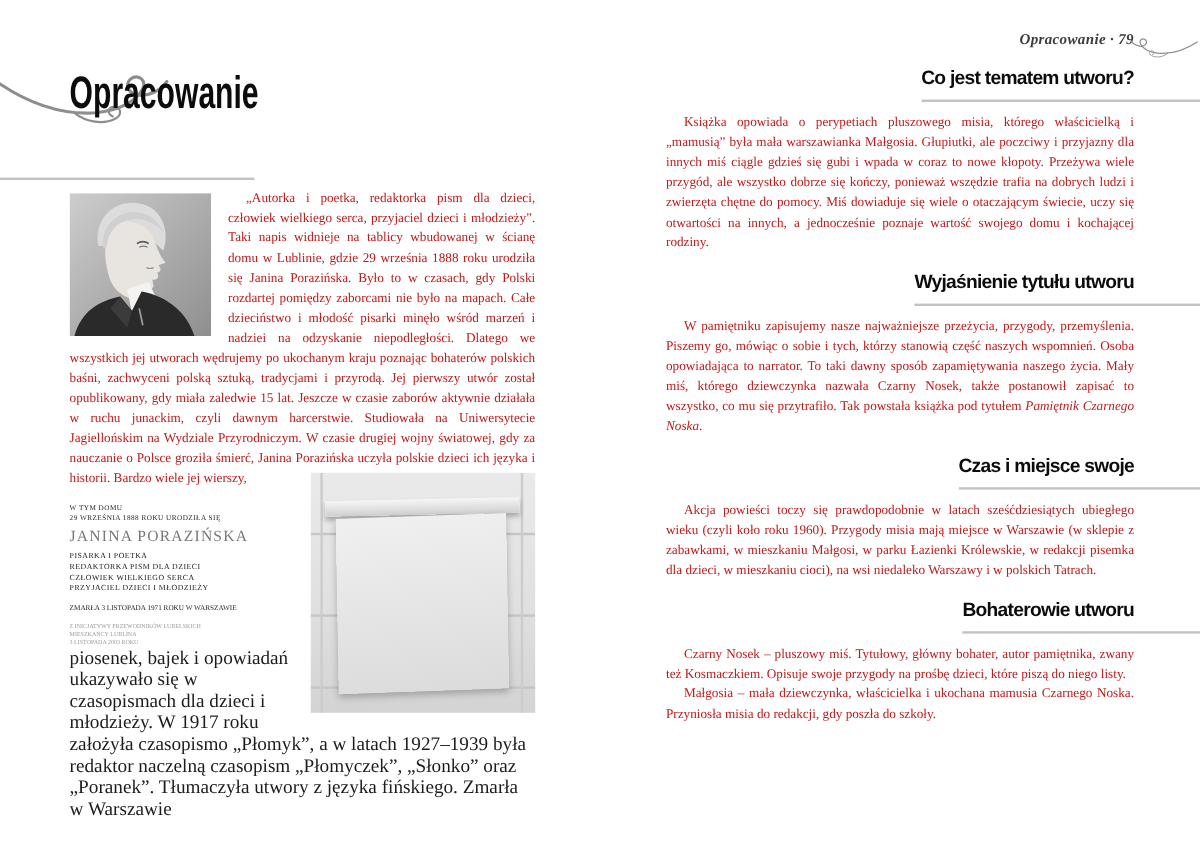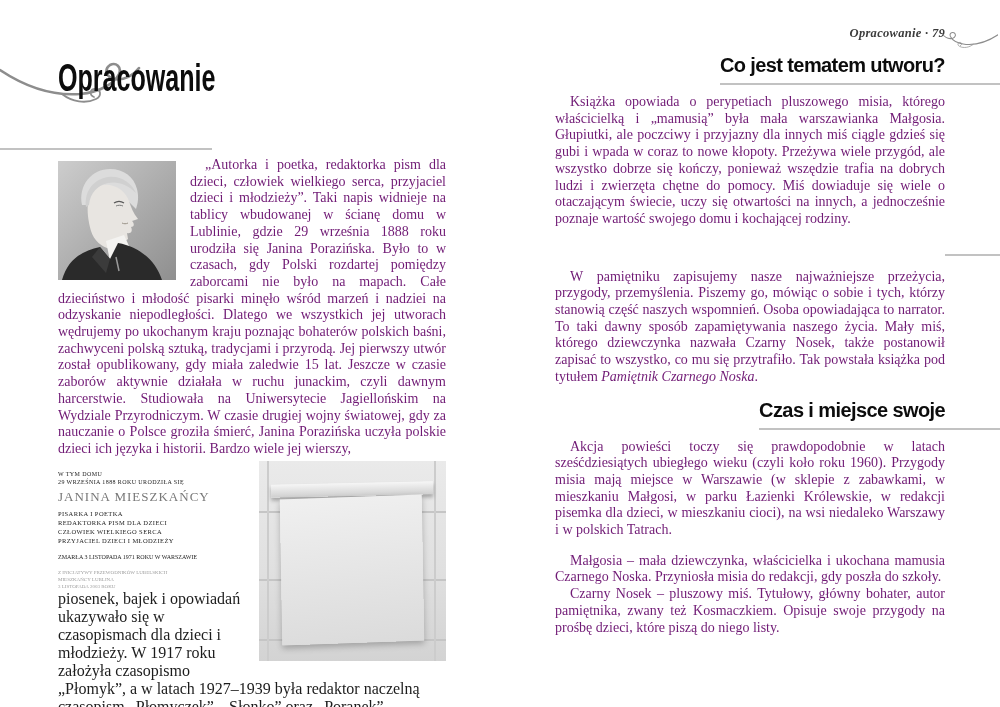--- a/index.html
+++ b/index.html
@@ -20,29 +20,29 @@
 
   
   .left-col{position:absolute;left:58px;top:58px;width:388px;}
   .title{
     font-family:"Liberation Sans",sans-serif;font-weight:bold;
     font-size:38px;line-height:40px;white-space:nowrap;color:#0c0c0c;
     transform:scaleX(0.66);transform-origin:left top;
   }
   .sec-h{
     font-family:"Liberation Sans",sans-serif;font-weight:bold;
-    font-size:20px;line-height:21px;letter-spacing:-0.6px;
+    font-size:16px;line-height:21px;letter-spacing:-0.6px;
     color:#0c0c0c;white-space:nowrap;
   }
   .h-left{margin-top:50px;}
   .h-rule-l{height:2px;background:#c2c2c2;margin:8px 0 0 -58px;width:212px;}
 
   .body-p{
-    margin:7px 0 0 0;font-size:14px;line-height:16.7px;
-    text-align:justify;text-indent:15px;color:#701a75;
+    margin:7px 0 0 0;font-size:11px;line-height:16.7px;
+    text-align:justify;text-indent:15px;color:#b91c1c;
     hyphens:auto;-webkit-hyphens:auto;
   }
   .b{font-weight:normal;}
   .i{font-style:italic;}
 
   
   .portrait{
     float:left;width:118px;height:119px;margin:4px 14px 3px 0;
     display:block;
   }
@@ -135,21 +135,21 @@
         <span class="wall-line wl1"></span>
           <span class="wall-line wl2"></span>
           <span class="wall-line wl3"></span>
         <span class="wall-v wv1"></span>
           <span class="wall-v wv2"></span>
         <span class="plaque-ledge"></span>
         <span class="plaque-board">
           </span>
         </span></p><div class="pl-xs pl-top">W TYM DOMU</div>
           <div class="pl-xs">29 WRZEŚNIA 1888 ROKU URODZIŁA SIĘ</div>
-          <div class="pl-name">JANINA MIESZKAŃCY</div>
+          <div class="pl-name">JANINA PORAZIŃSKA</div>
           <div class="pl-s">PISARKA I POETKA</div>
           <div class="pl-s">REDAKTORKA PISM DLA DZIECI</div>
           <div class="pl-s">CZŁOWIEK WIELKIEGO SERCA</div>
           <div class="pl-s">PRZYJACIEL DZIECI I MŁODZIEŻY</div>
           <div class="pl-m">ZMARŁA 3 LISTOPADA 1971 ROKU W WARSZAWIE</div>
           <div class="pl-t pl-t1">Z INICJATYWY PRZEWODNIKÓW LUBELSKICH</div>
           <div class="pl-t">MIESZKAŃCY LUBLINA</div>
           <div class="pl-t">3 LISTOPADA 2003 ROKU</div>
         
       <span><span>piosenek, bajek i opowiadań ukazywało się w czasopismach dla dzieci i młodzieży. W 1917 roku założyła czasopismo „Płomyk”, a w latach 1927–1939 była redaktor naczelną czasopism „Płomyczek”, „Słonko” oraz „Poranek”. Tłumaczyła utwory z języka fińskiego. Zmarła w Warszawie </span></span>
@@ -173,32 +173,37 @@
     <div class="sec">
       <div class="h-wrap">
         <div class="sec-h">Co jest tematem utworu?</div>
         <div class="h-rule-r"></div>
       </div>
       <p class="body-p"><span>Książka opowiada o perypetiach pluszowego misia, którego właścicielką i „mamusią” była mała warszawianka Małgosia. Głupiutki, ale poczciwy i przyjazny dla innych miś ciągle gdzieś się gubi i wpada w coraz to nowe kłopoty. Przeżywa wiele przygód, ale wszystko dobrze się kończy, ponieważ wszędzie trafia na dobrych ludzi i zwierzęta chętne do pomocy. Miś dowiaduje się wiele o otaczającym świecie, uczy się otwartości na innych, a jednocześnie poznaje wartość swojego domu i kochającej rodziny.</span></p>
     </div>
 
     <div class="sec">
       <div class="h-wrap">
+        <div class="sec-h">Wyjaśnienie tytułu utworu</div>
         <div class="h-rule-r"></div>
       </div>
       <p class="body-p"><span>W pamiętniku zapisujemy nasze najważniejsze przeżycia, przygody, przemyślenia. Piszemy go, mówiąc o sobie i tych, którzy stanowią część naszych wspomnień. Osoba opowiadająca to narrator. To taki dawny sposób zapamiętywania naszego życia. Mały miś, którego dziewczynka nazwała Czarny Nosek, także postanowił zapisać to wszystko, co mu się przytrafiło. Tak powstała książka pod tytułem </span><span class="i">Pamiętnik Czarnego Noska</span><span>.</span></p>
     </div>
 
     <div class="sec">
       <div class="h-wrap">
         <div class="sec-h">Czas i miejsce swoje</div>
         <div class="h-rule-r"></div>
       </div>
       <p class="body-p"><span>Akcja powieści toczy się prawdopodobnie </span><span class="b">w latach sześćdziesiątych ubiegłego wieku (czyli koło roku 1960)</span><span>. Przygody misia mają miejsce </span><span class="b">w Warszawie</span><span> (w sklepie z zabawkami, w mieszkaniu Małgosi, w parku Łazienki Królewskie, w redakcji pisemka dla dzieci, w mieszkaniu cioci), na wsi niedaleko Warszawy i w polskich Tatrach.</span></p>
     </div>
 
     <div class="sec">
+      <div class="h-wrap">
+        <div class="sec-h">Bohaterowie utworu</div>
+        <div class="h-rule-r"></div>
+      </div>
+      <p class="body-p"><span class="b">Czarny Nosek</span><span> – pluszowy miś. Tytułowy, główny bohater, autor pamiętnika, zwany też Kosmaczkiem. Opisuje swoje przygody na prośbę dzieci, które piszą do niego listy.</span></p>
       <p class="body-p"><span class="b">Małgosia</span><span> – mała dziewczynka, właścicielka i ukochana mamusia Czarnego Noska. Przyniosła misia do redakcji, gdy poszła do szkoły.</span></p>
-      <p class="body-p"><span class="b">Czarny Nosek</span><span> – pluszowy miś. Tytułowy, główny bohater, autor pamiętnika, zwany też Kosmaczkiem. Opisuje swoje przygody na prośbę dzieci, które piszą do niego listy.</span></p>
     </div>
 
   </div>
 </div>
 
 </body></html>

